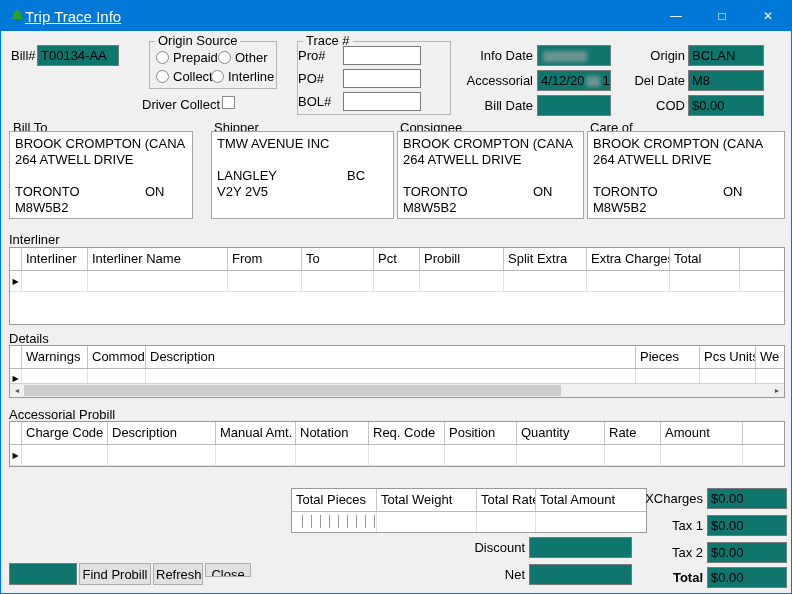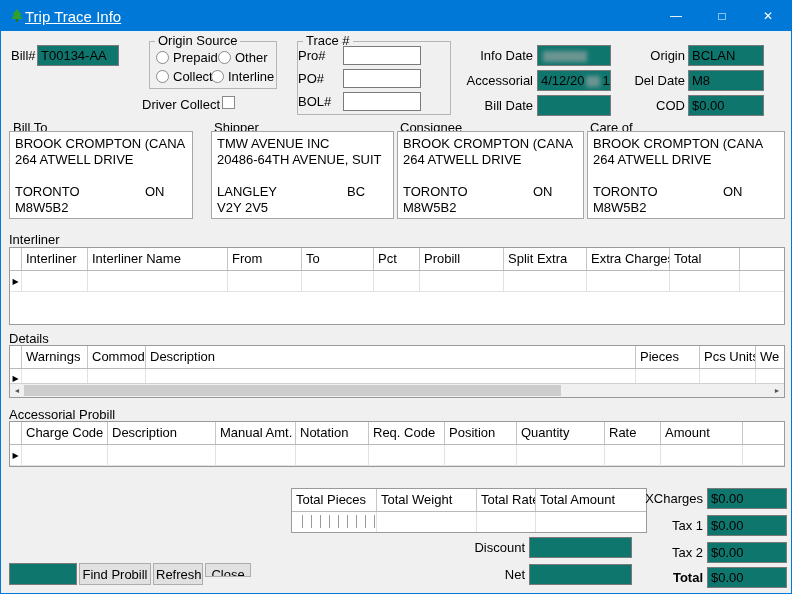--- a/index.html
+++ b/index.html
@@ -139,21 +139,20 @@
     <div class="addr-line">BROOK CROMPTON (CANA</div>
     <div class="addr-line">264 ATWELL DRIVE</div>
     <div class="addr-line"></div>
     <div class="addr-line"><span>TORONTO</span><span class="prov">ON</span></div>
     <div class="addr-line">M8W5B2</div>
   </div>
 
   <div class="lbl" style="left:213px;top:119px">Shipper</div>
   <div class="addr" style="left:210px;top:130px;width:183px;height:88px">
     <div class="addr-line">TMW AVENUE INC</div>
-    <div class="addr-line">20486-64TH AVENUE, SUIT</div>
     <div class="addr-line"></div>
     <div class="addr-line"><span>LANGLEY</span><span class="prov">BC</span></div>
     <div class="addr-line">V2Y 2V5</div>
   </div>
 
   <div class="lbl" style="left:399px;top:119px">Consignee</div>
   <div class="addr" style="left:396px;top:130px;width:187px;height:88px">
     <div class="addr-line">BROOK CROMPTON (CANA</div>
     <div class="addr-line">264 ATWELL DRIVE</div>
     <div class="addr-line"></div>

